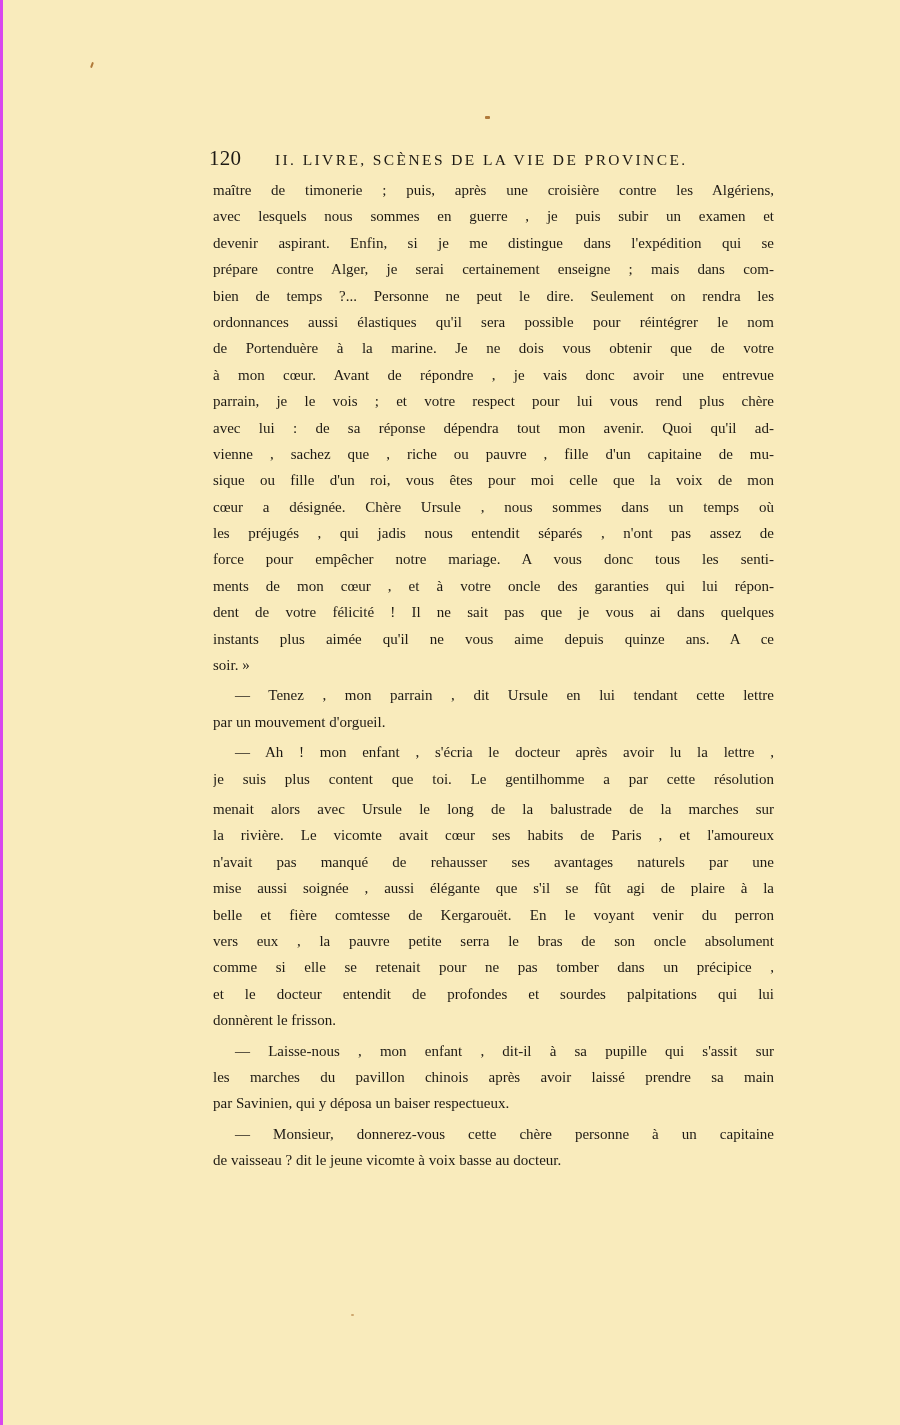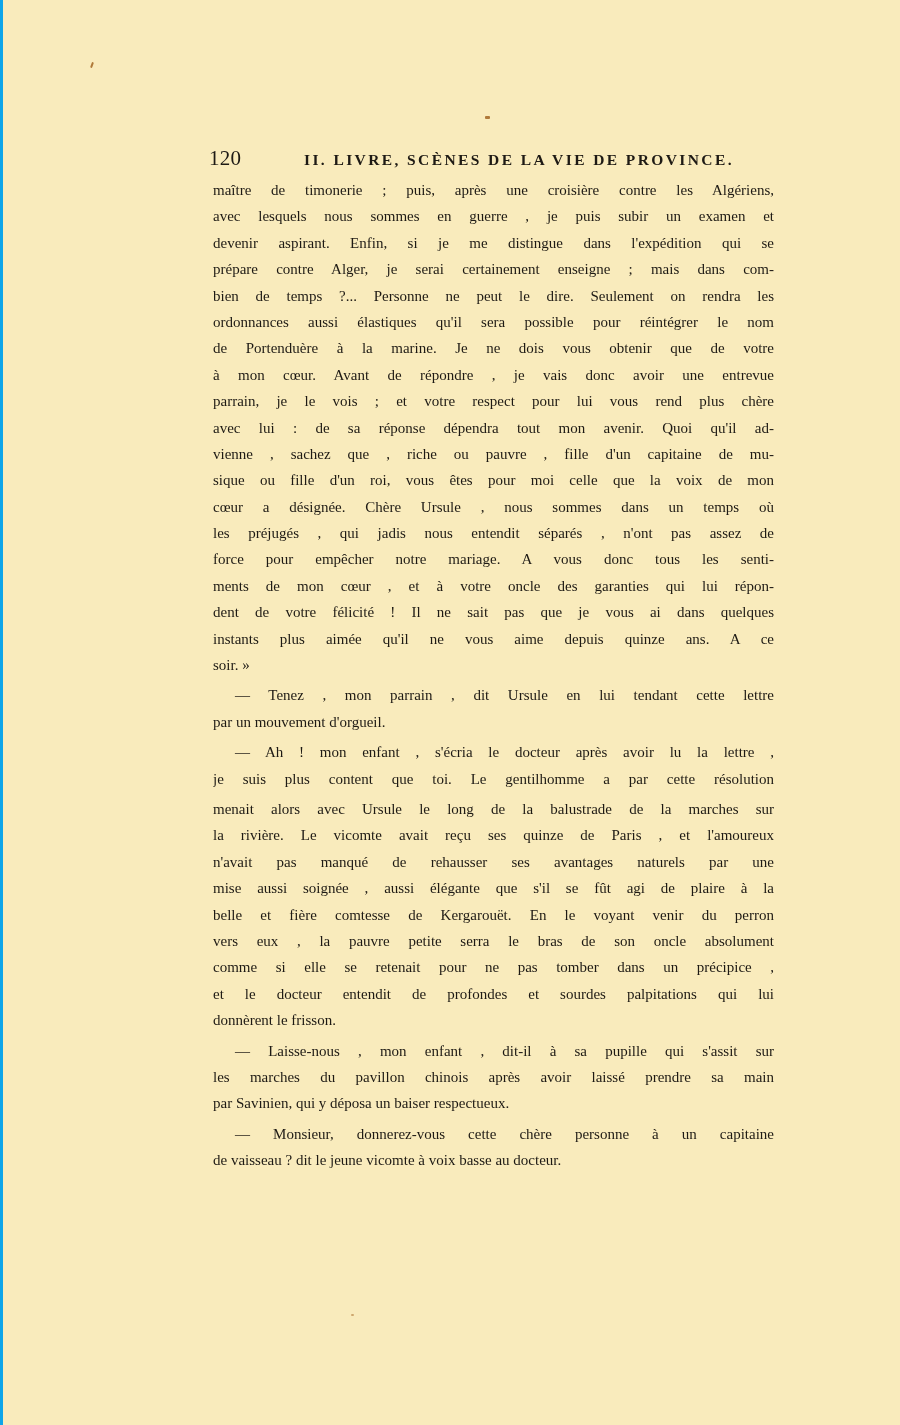--- a/index.html
+++ b/index.html
@@ -11,21 +11,21 @@
       height: 1425px;
       background: #f8e9b9;
       overflow: hidden;
       position: relative;
     }
     .page {
       position: absolute;
       left: 0; top: 0;
       width: 900px; height: 1425px;
       background: #f9ebbc;
-      border-left: 3px solid #0ea5e9;
+      border-left: 3px solid #d946ef;
       box-sizing: border-box;
     }
     .speck {
       position: absolute;
       background: #b07a3a;
       border-radius: 1px;
     }
     .content {
       position: absolute;
       left: 206px;
@@ -40,25 +40,24 @@
       height: 30px;
       font-size: 20px;
       line-height: 30px;
       letter-spacing: 0.2px;
     }
     .page-number {
       width: 66px;
       font-size: 21px;
     }
     .header-title {
-      font-weight: bold;
+      font-weight: normal;
       font-size: 15.5px;
       letter-spacing: 2.4px;
       text-transform: uppercase;
-      margin-left: 29px;
     }
     .para {
       margin: 4px;
       font-size: 15px;
       line-height: 26.4px;
       text-align: justify;
       text-align-last: justify;
       hyphens: manual;
     }
     .line {
@@ -115,21 +114,21 @@
         <div class="para">
           <span class="line first-indent">— Tenez , mon parrain , dit Ursule en lui tendant cette lettre</span>
           <span class="line end">par un mouvement d'orgueil.</span>
         </div>
         <div class="para">
           <span class="line first-indent">— Ah ! mon enfant , s'écria le docteur après avoir lu la lettre ,</span>
           <span class="line">je suis plus content que toi. Le gentilhomme a par cette résolution</span>
         </div>
         <div class="para">
           <span class="line">menait alors avec Ursule le long de la balustrade de la marches sur</span>
-          <span class="line">la rivière. Le vicomte avait reçu ses quinze de Paris , et l'amoureux</span>
+          <span class="line">la rivière. Le vicomte avait cœur ses habits de Paris , et l'amoureux</span>
           <span class="line">n'avait pas manqué de rehausser ses avantages naturels par une</span>
           <span class="line">mise aussi soignée , aussi élégante que s'il se fût agi de plaire à la</span>
           <span class="line">belle et fière comtesse de Kergarouët. En le voyant venir du perron</span>
           <span class="line">vers eux , la pauvre petite serra le bras de son oncle absolument</span>
           <span class="line">comme si elle se retenait pour ne pas tomber dans un précipice ,</span>
           <span class="line">et le docteur entendit de profondes et sourdes palpitations qui lui</span>
           <span class="line end">donnèrent le frisson.</span>
         </div>
         <div class="para">
           <span class="line first-indent">— Laisse-nous , mon enfant , dit-il à sa pupille qui s'assit sur</span>

